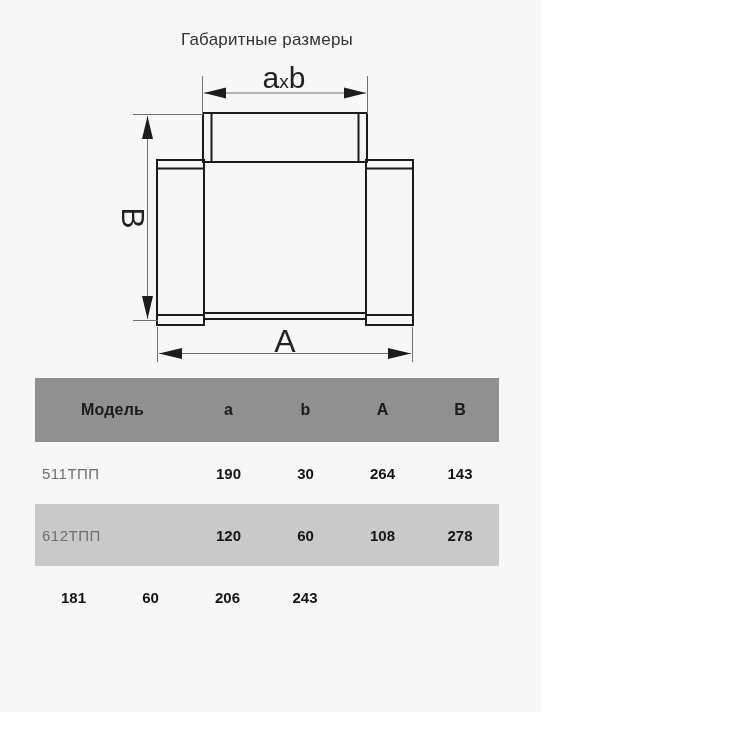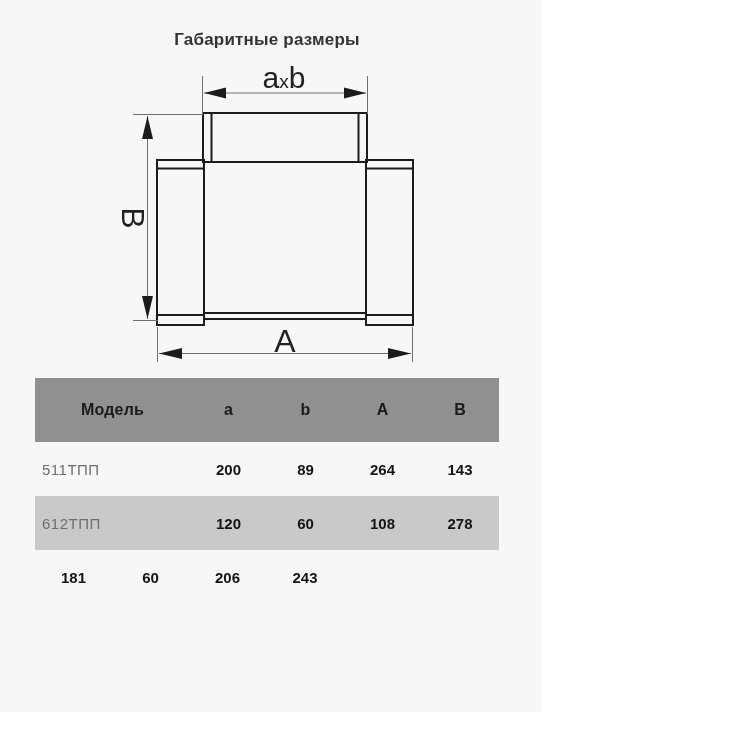--- a/index.html
+++ b/index.html
@@ -19,21 +19,21 @@
     background: #f7f7f7;
     overflow: hidden;
   }
   .title {
     position: absolute;
     left: 0;
     top: 30px;
     width: 534px;
     text-align: center;
     font-size: 17px;
-    font-weight: bold;
+    font-weight: normal;
     color: #333333;
     letter-spacing: 0.2px;
   }
   .diagram-svg {
     position: absolute;
     left: 0;
     top: 0;
     width: 542px;
     height: 380px;
   }
@@ -44,21 +44,21 @@
 
   .spec-table {
     position: absolute;
     left: 35px;
     top: 378px;
     width: 464px;
   }
   .t-row {
     display: flex;
     align-items: center;
-    height: 54px;
+    height: 62px;
   }
   .t-row.header {
     height: 64px;
     background: #909090;
   }
   .t-row.alt {
     background: #c9c9c9;
   }
   .t-cell {
     text-align: center;
@@ -148,22 +148,22 @@
     <div class="t-row header">
       <div class="t-cell c-model model-cell">Модель</div>
       <div class="t-cell c-num">a</div>
       <div class="t-cell c-num">b</div>
       <div class="t-cell c-num">A</div>
       <div class="t-cell c-last">B</div>
     </div>
 
     <div class="t-row">
       <div class="t-cell c-model model-cell">511ТПП</div>
-      <div class="t-cell c-num">200</div>
-      <div class="t-cell c-num">89</div>
+      <div class="t-cell c-num">190</div>
+      <div class="t-cell c-num">30</div>
       <div class="t-cell c-num">264</div>
       <div class="t-cell c-last">143</div>
     </div>
 
     <div class="t-row alt">
       <div class="t-cell c-model model-cell">612ТПП</div>
       <div class="t-cell c-num">120</div>
       <div class="t-cell c-num">60</div>
       <div class="t-cell c-num">108</div>
       <div class="t-cell c-last">278</div>

